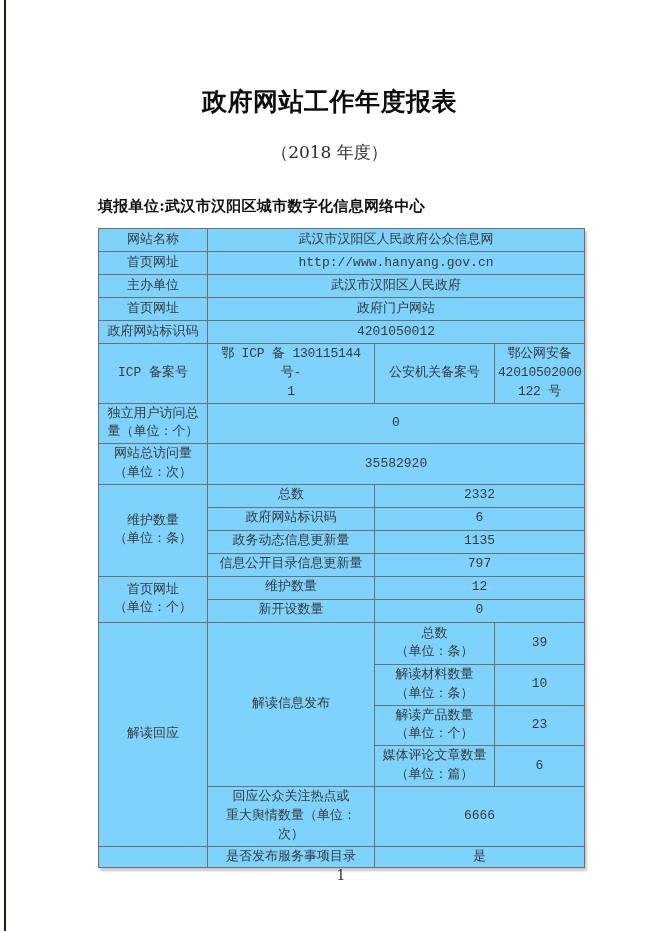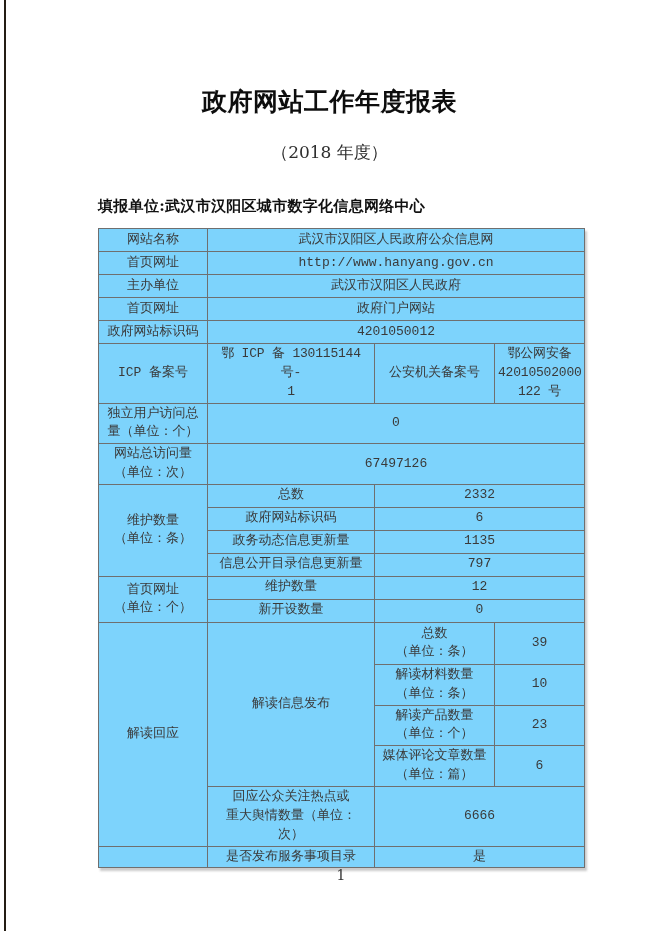--- a/index.html
+++ b/index.html
@@ -132,21 +132,21 @@
 122 号</td>
       </tr>
       <tr class="h38">
         <td>独立用户访问总
 量（单位：个）</td>
         <td colspan="3">0</td>
       </tr>
       <tr class="h36">
         <td>网站总访问量
 （单位：次）</td>
-        <td colspan="3">67497126</td>
+        <td colspan="3">35582920</td>
       </tr>
 
       <tr class="h23">
         <td rowspan="4">维护数量
 （单位：条）</td>
         <td>总数</td>
         <td colspan="2">2332</td>
       </tr>
       <tr class="h23">
         <td>政府网站标识码</td>

